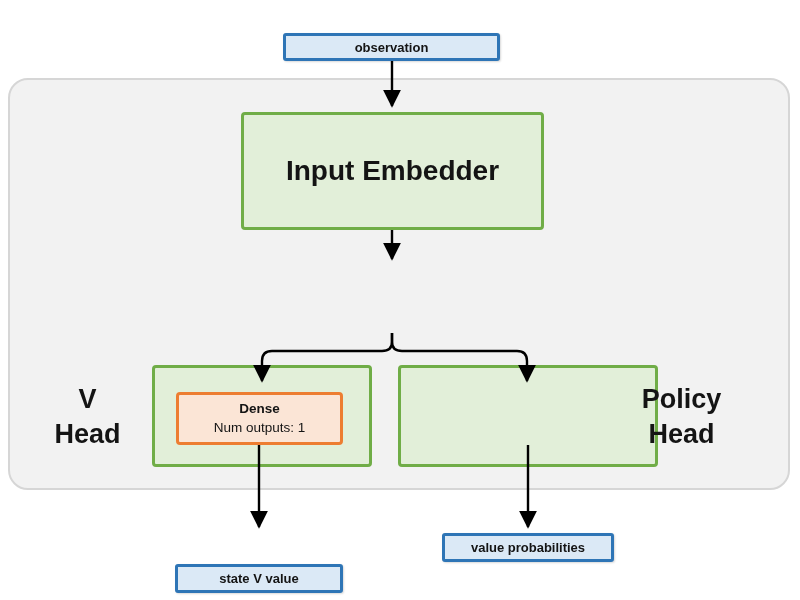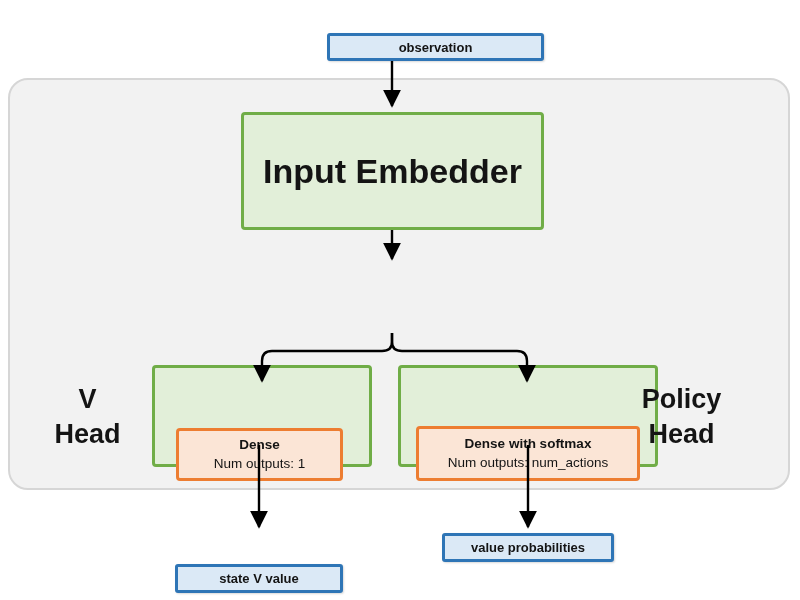--- a/index.html
+++ b/index.html
@@ -41,46 +41,45 @@
   
   .blue {
     background: #dbe9f6;
     border: 3px solid #2e75b6;
     border-radius: 3px;
     font-weight: bold;
     font-size: 13px;
     z-index: 4;
     box-shadow: 1px 1px 2px rgba(0,0,0,0.15);
   }
-  .obs      { left: 283px; top: 33px;  width: 217px; height: 28px; margin-left: 44px; }
+  .obs      { left: 283px; top: 33px;  width: 217px; height: 28px; }
   .out-v    { left: 175px; top: 533px; width: 168px; height: 29px; margin-top: 31px; }
   .out-p    { left: 442px; top: 533px; width: 172px; height: 29px; }
 
   
   .green {
     background: #e2efd9;
     border: 3px solid #70ad47;
     border-radius: 4px;
     z-index: 1;
   }
-  .embedder   { left: 241px; top: 112px; width: 303px; height: 118px; font-size: 34px; font-weight: bold; }
+  .embedder   { left: 241px; top: 112px; width: 303px; height: 118px; font-size: 28px; font-weight: bold; }
   .middleware { left: 239px; top: 265px; width: 303px; height: 68px;  font-size: 25px; font-weight: bold; }
   .vhead-box  { left: 152px; top: 365px; width: 220px; height: 102px; }
   .phead-box  { left: 398px; top: 365px; width: 260px; height: 102px; }
 
   
   .orange {
     background: #fbe5d6;
     border: 3px solid #ed7d31;
     border-radius: 4px;
     z-index: 2;
     flex-direction: column;
     line-height: 1.35;
     font-size: 13.5px;
-    margin-top: 36px;
   }
   .v-dense { left: 176px; top: 392px; width: 167px; height: 53px; }
   .p-dense { left: 416px; top: 390px; width: 224px; height: 55px; }
   .dense-title { font-weight: bold; }
   .dense-sub   { font-weight: normal; text-align: right; }
 
   
   .head-label {
     position: absolute;
     font-size: 27px;
@@ -116,24 +115,20 @@
 
 
   <div class="node green vhead-box"></div>
   <div class="node green phead-box"></div>
 
   <div class="node orange v-dense">
     <div class="dense-title">Dense</div>
     <div class="dense-sub">Num outputs: 1</div>
   </div>
 
-  <div class="node orange p-dense">
-    <div class="dense-title">Dense with softmax</div>
-    <div class="dense-sub">Num outputs: num_actions</div>
-  </div>
 
   <div class="head-label vhead-label">V
 Head</div>
 
   <div class="head-label phead-label">Policy
 Head</div>
 
   <div class="node blue out-v">state V value</div>
 
   <div class="node blue out-p">value probabilities</div>

